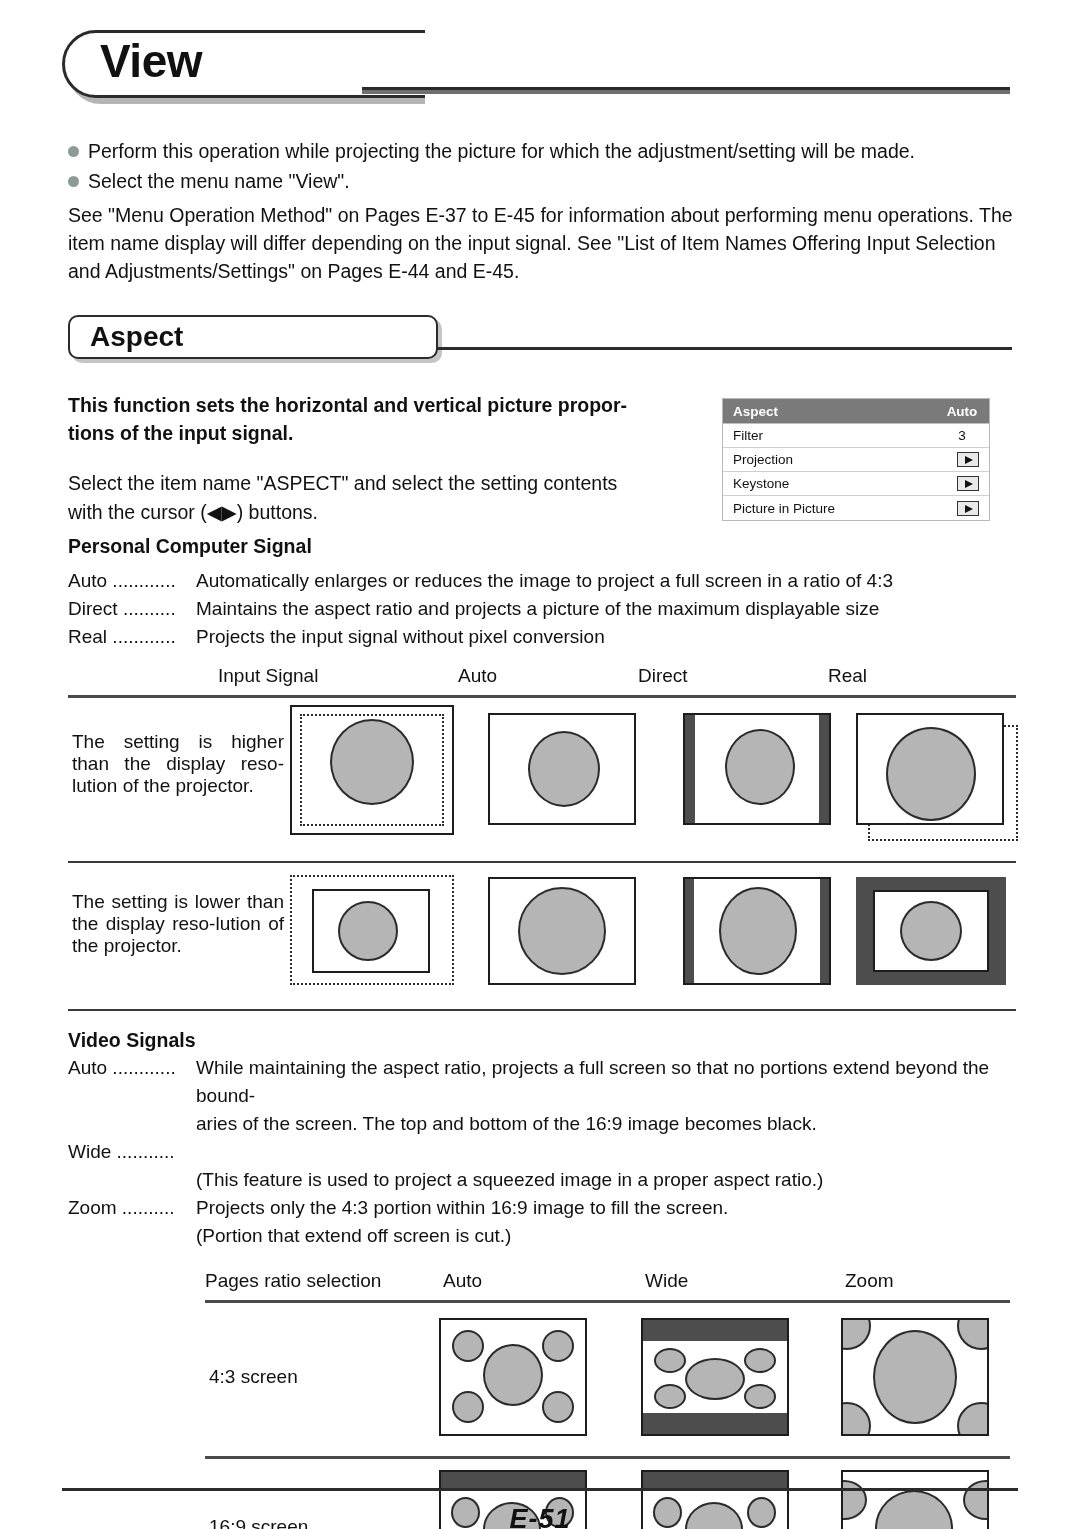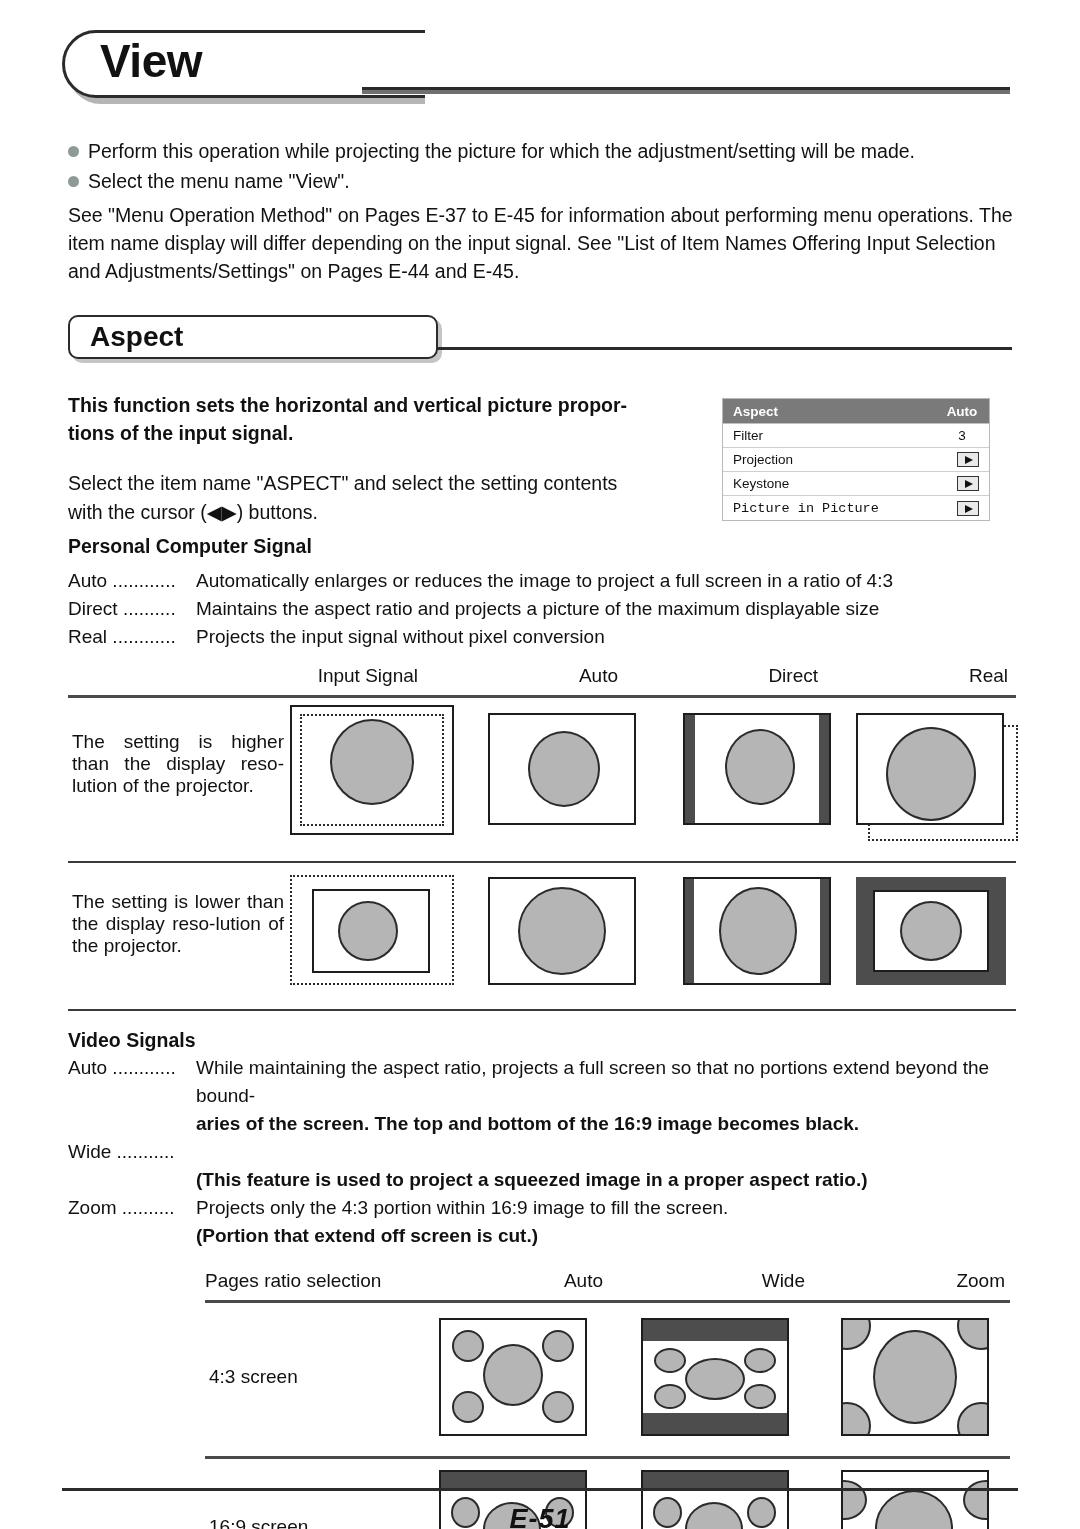--- a/index.html
+++ b/index.html
@@ -77,42 +77,42 @@
   }
 
   
   .osd {
     position:absolute; left:722px; top:7px; width:268px;
     background:#f2f2f2; border:1px solid #b8b8b8;
     font-size:13.5px;
   }
   .osd-row { display:flex; justify-content:space-between; align-items:center;
     padding:3px 10px; border-bottom:1px solid #cfcfcf; background:#fff; height:24px; }
-  .osd-row:last-child { border-bottom:none;font-family:Liberation Mono, monospace; }
+  .osd-row:last-child { border-bottom:none; }
   .osd-head { background:#7a7a7a; color:#fff; font-weight:bold; height:25px; border-bottom:1px solid #bfbfbf;}
   .osd-val { min-width:34px; text-align:center; }
   .osd-arrow {
     display:inline-block; width:22px; height:15px; border:1px solid #333;
     background:#e9e9e9; position:relative;
   }
   .osd-arrow::after {
     content:""; position:absolute; left:7px; top:3px;
     border-left:8px solid #111; border-top:4.5px solid transparent; border-bottom:4.5px solid transparent;
   }
 
   
   .deflist { margin:0 0 0 68px; width:948px; }
   .defrow { display:flex; font-size:19px; line-height:28px; }
   .defterm { width:128px; flex:0 0 auto; white-space:nowrap; overflow:hidden; }
   .defdesc { flex:1 1 auto; }
-  .defcont { margin-left:128px; font-size:19px; line-height:28px;font-weight:bold; }
+  .defcont { margin-left:128px; font-size:19px; line-height:28px; }
 
   
   .pctable { position:relative; margin:0 0 0 68px; width:948px; }
-  .hdr-cell { position:absolute; top:0; text-align:right; font-size:19px; }
+  .hdr-cell { position:absolute; top:0; text-align:left; font-size:19px; }
   .rule-thick { position:absolute; left:0; width:948px; height:3px; background:#4a4a4a; }
 
   .cellrow { position:relative; }
   .rowlabel { position:absolute; left:0; width:212px; font-size:19px; line-height:22px; text-align:justify; }
 
   
   .dg { position:absolute; }
   .scr { position:absolute; border:2px solid #1d1d1d; background:#fff; }
   .scr-dash { position:absolute; border:2.5px dotted #2b2b2b; background:transparent; }
   .ellipse { position:absolute; border:2px solid #2b2b2b; background:#b5b5b5; border-radius:50%; }

